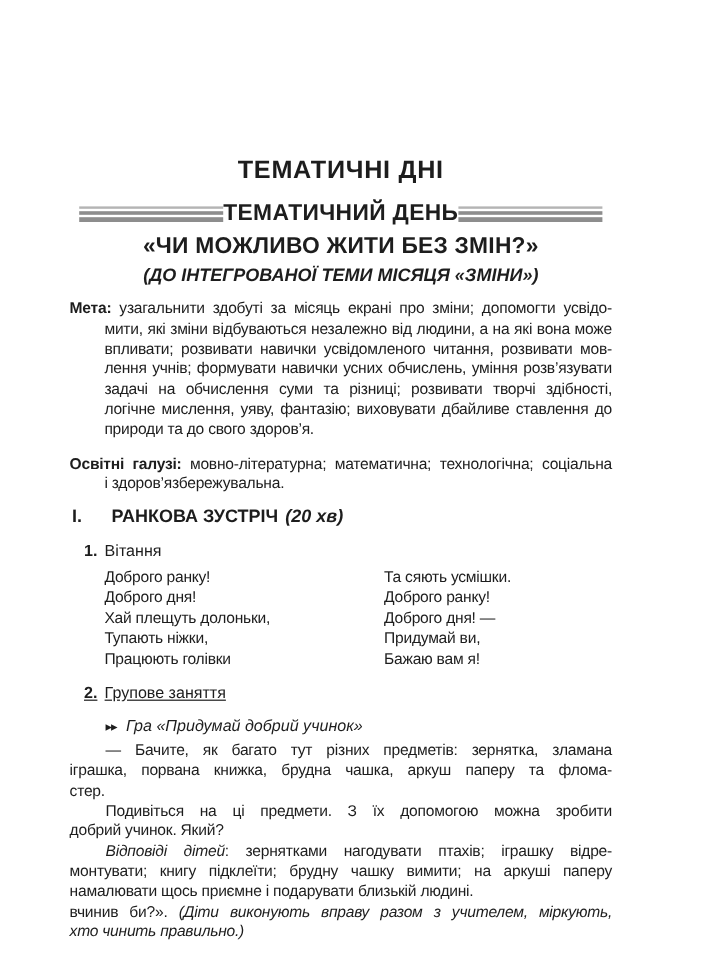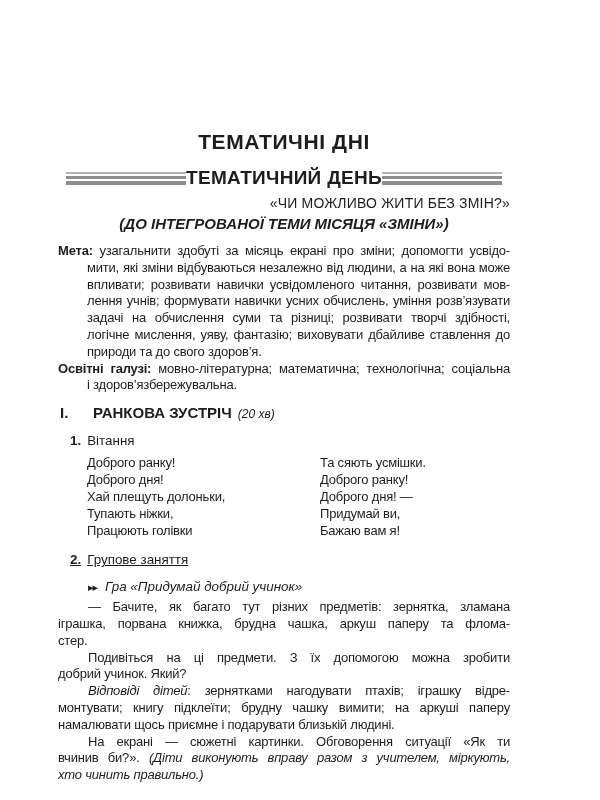--- a/index.html
+++ b/index.html
@@ -10,33 +10,33 @@
   }
   .page{box-sizing:border-box;width:568px;height:800px;padding:130px 58px 0 58px;overflow:hidden;}
 
   .main-title{font-size:21px;font-weight:700;text-align:center;margin:0;letter-spacing:.6px;}
 
   .hdr-row{display:flex;align-items:center;justify-content:center;margin-top:13px;}
   .rule{width:120px;display:flex;flex-direction:column;gap:2px;}
   .rule i{display:block;height:3.5px;background:#8d8d8d;}
   .rule i.r1{height:2px;background:#b4b4b4;}
   .hdr-title{font-size:19px;font-weight:700;letter-spacing:.3px;white-space:nowrap;}
-  .hdr-q{text-align:right;font-size:14px;font-weight:400;margin-top:6px;letter-spacing:.2px;}
+  .hdr-q{text-align:center;font-size:19px;font-weight:700;margin-top:6px;letter-spacing:.2px;}
   .hdr-sub{text-align:center;font-size:15px;font-weight:700;font-style:italic;margin-top:4px;}
 
   .bl{font-size:13px;line-height:16.8px;letter-spacing:-.2px;}
   .jl{text-align:justify;text-align-last:justify;}
   .ll{text-align:left;text-align-last:left;}
 
   .hang{padding-left:29px;margin-top:11px;}
   .hang .first{margin-left:-29px;width:calc(100% + 29px);}
 
   .sec{margin-top:10px;display:flex;align-items:baseline;font-size:15px;font-weight:700;padding-left:2px;}
   .sec-num{width:33px;}
-  .sec-dur{font-weight:400;font-style:italic;margin-left:6px;font-size:12px;letter-spacing:0;}
+  .sec-dur{font-weight:700;font-style:italic;margin-left:6px;font-size:15px;letter-spacing:0;}
 
   .item{padding-left:12px;font-size:13.4px;line-height:17px;}
   .item-1{margin-top:11px;}
   .item-2{margin-top:12px;text-decoration:underline;}
   .inum{font-weight:700;margin-right:6px;}
 
   .greet{display:flex;margin-top:5px;padding-left:29px;}
   .gcol-left{width:233px;}
   .gline{font-size:13px;line-height:17px;letter-spacing:-.2px;}
 
@@ -73,21 +73,21 @@
   <div class="hang">
     <div class="bl jl first"><b>Мета:</b><span> узагальнити здобуті за місяць екрані про зміни; допомогти усвідо-</span></div>
     <div class="bl jl">мити, які зміни відбуваються незалежно від людини, а на які вона може</div>
     <div class="bl jl">впливати; розвивати навички усвідомленого читання, розвивати мов-</div>
     <div class="bl jl">лення учнів; формувати навички усних обчислень, уміння розв’язувати</div>
     <div class="bl jl">задачі на обчислення суми та різниці; розвивати творчі здібності,</div>
     <div class="bl jl">логічне мислення, уяву, фантазію; виховувати дбайливе ставлення до</div>
     <div class="bl ll">природи та до свого здоров’я.</div>
   </div>
 
-  <div class="hang" style="margin-top:0">
+  <div class="hang" style="margin-top:12px">
     <div class="bl jl first"><b>Освітні галузі:</b><span> мовно-літературна; математична; технологічна; соціальна</span></div>
     <div class="bl ll">і здоров’язбережувальна.</div>
   </div>
 
   <div class="sec">
     <span class="sec-num">I.</span>
     <span class="sec-title">РАНКОВА ЗУСТРІЧ</span>
     <span class="sec-dur">(20 хв)</span>
   </div>
 
@@ -131,18 +131,17 @@
     <div class="bl ll">добрий учинок. Який?</div>
   </div>
 
   <div class="para">
     <div class="bl jl ind"><i>Відповіді дітей</i><span>: зернятками нагодувати птахів; іграшку відре-</span></div>
     <div class="bl jl">монтувати; книгу підклеїти; брудну чашку вимити; на аркуші паперу</div>
     <div class="bl ll">намалювати щось приємне і подарувати близькій людині.</div>
   </div>
 
   <div class="para">
-    <div class="bl jl ind">На екрані — сюжетні картинки. Обговорення ситуації «Як ти</div>
     <div class="bl jl"><span>вчинив би?». </span><i>(Діти виконують вправу разом з учителем, міркують,</i></div>
     <div class="bl ll"><i>хто чинить правильно.)</i></div>
   </div>
 
 </div>
 
 </body></html>

